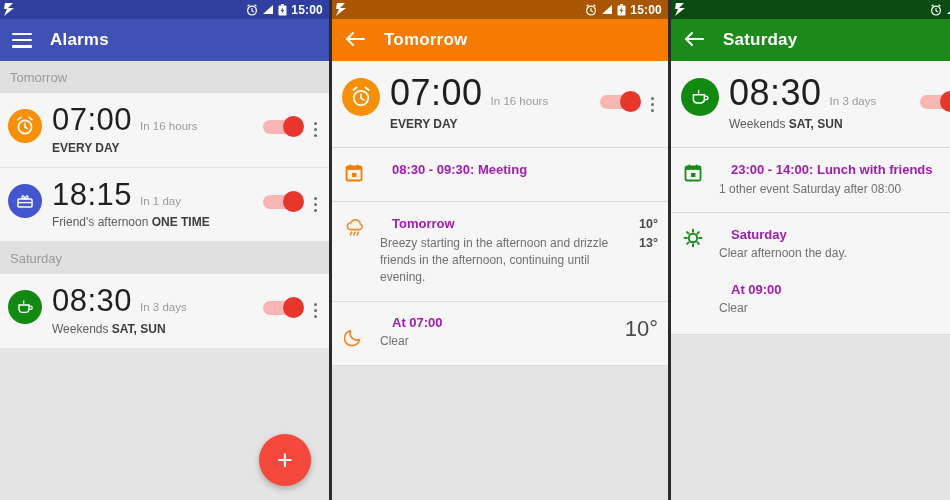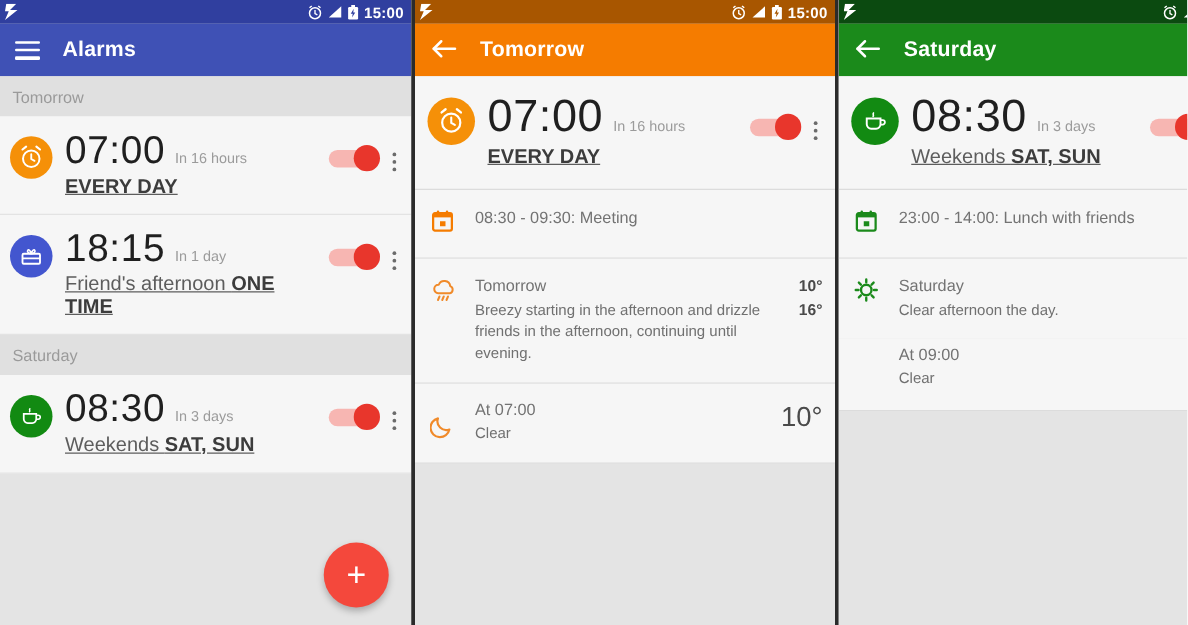--- a/index.html
+++ b/index.html
@@ -60,21 +60,21 @@
     flex: 0 0 34px; display:flex; align-items:center; justify-content:center;
     margin-top: 5px;
   }
   .av.orange { background: #f59008; }
   .av.blue   { background: #4356cf; }
   .av.green  { background: #128a12; }
   .alarm-main { flex: 1; padding-left: 10px; min-width: 0; }
   .alarm-line1 { display: flex; align-items: baseline; }
   .alarm-time { font-size: 31px; color: #1f1f1f; font-weight: 300; letter-spacing: .5px; line-height: 1.05; }
   .alarm-when { font-size: 11.5px; color: #9b9b9b; margin-left: 8px; }
-  .alarm-sub { font-size: 16px; color: #5d5d5d; margin-top: 4px; text-decoration: underline; }
+  .alarm-sub { font-size: 12px; color: #5d5d5d; margin-top: 4px; }
   .alarm-sub b { font-weight: bold; color: #3c3c3c; }
   .alarm-sub .lbl { font-weight: normal; color: #5d5d5d; }
 
   .toggle { width: 38px; height: 14px; border-radius: 7px; background: #f7b6b2;
             position: relative; margin: 16px 6px 0 4px; flex: 0 0 38px; }
   .toggle .knob { position: absolute; right: -3px; top: -4px; width: 21px; height: 21px;
                   border-radius: 50%; background: #e8362c; }
   .kebab { width: 16px; flex: 0 0 16px; margin-top: 18px; display:flex; flex-direction:column;
            align-items:center; gap: 3px; }
   .kebab i { width: 3px; height: 3px; border-radius: 50%; background: #6b6b6b; display:block; }
@@ -97,21 +97,21 @@
   .detail-head .av { width: 38px; height: 38px; flex: 0 0 38px; margin-top: 3px; }
   .detail-time { font-size: 36px; color: #1f1f1f; font-weight: 300; letter-spacing: .5px; line-height: 1; }
   .detail-when { font-size: 11.5px; color: #9b9b9b; margin-left: 8px; }
 
   .card {
     background: #f6f6f6; border-bottom: 1px solid #dcdcdc;
     display: flex; padding: 13px 10px 14px 12px;
   }
   .card .ci { flex: 0 0 26px; width: 26px; margin-top: 2px; }
   .card .cbody { flex: 1; padding-left: 10px; min-width: 0; }
-  .card .ct { font-size: 13px; color: #737373; font-weight: normal; line-height: 1.35; }
+  .card .ct { font-size: 13px; color: #a21caf; font-weight: bold; line-height: 1.35; margin-left: 12px; }
   .card .cs { font-size: 12px; color: #707070; line-height: 1.45; margin-top: 2px; }
   .temps { flex: 0 0 auto; text-align: right; padding-left: 6px; }
   .temps div { font-size: 12.5px; color: #4a4a4a; font-weight: bold; line-height: 1.5; }
   .bigtemp { font-size: 22px; color: #4a4a4a; font-weight: normal; align-self: flex-start; margin-top: 2px; }
   .card.moonrow { padding-top: 12px; padding-bottom: 14px; align-items: flex-end; }
   .gap { background: #e4e4e4; }
 </style>
 </head>
 <body>
 
@@ -342,21 +342,21 @@
             <path d="M6.6 12.6a3.4 3.4 0 0 1 .4-6.8 4.8 4.8 0 0 1 9.2 1.1 3 3 0 0 1-.3 5.7Z" fill="none" stroke="#f08a2a" stroke-width="1.6" stroke-linejoin="round"></path>
             <path d="M7.6 15.2 L6.4 18 M11 15.2 L9.8 18 M14.4 15.2 L13.2 18" stroke="#f08a2a" stroke-width="1.6" stroke-linecap="round"></path>
           </svg>
       </div>
       <div class="cbody">
         <div class="ct">Tomorrow</div>
         <div class="cs">Breezy starting in the afternoon and drizzle friends in the afternoon, continuing until evening.</div>
       </div>
       <div class="temps">
         <div>10°</div>
-        <div>16°</div>
+        <div>13°</div>
       </div>
     </div>
 
     <div class="card moonrow">
       <div class="ci">
         <svg width="20" height="20" viewBox="0 0 20 20">
             <path d="M15.5 12.6A7 7 0 0 1 6.4 3.7a7.6 7.6 0 1 0 9.1 8.9Z" fill="none" stroke="#f08a2a" stroke-width="1.7" stroke-linejoin="round"></path>
           </svg>
       </div>
       <div class="cbody">
@@ -433,20 +433,21 @@
         <svg width="20" height="20" viewBox="0 0 20 20">
             <rect x="2.5" y="3.5" width="15" height="14" rx="1.5" fill="none" stroke="#1b8a1b" stroke-width="1.8"></rect>
             <rect x="2.5" y="3.5" width="15" height="3.4" fill="#1b8a1b"></rect>
             <rect x="8" y="10" width="4.4" height="4" fill="#1b8a1b"></rect>
             <rect x="5.4" y="1.4" width="2" height="3" rx="1" fill="#1b8a1b"></rect>
             <rect x="12.6" y="1.4" width="2" height="3" rx="1" fill="#1b8a1b"></rect>
           </svg>
       </div>
       <div class="cbody">
         <div class="ct">23:00 - 14:00: Lunch with friends</div>
+        <div class="cs">1 other event Saturday after 08:00</div>
       </div>
     </div>
 
     <div class="card" style="border-bottom:none">
       <div class="ci">
         <svg width="20" height="20" viewBox="0 0 20 20">
             <circle cx="10" cy="10" r="4.2" fill="none" stroke="#1b8a1b" stroke-width="1.9"></circle>
             <g stroke="#1b8a1b" stroke-width="1.9" stroke-linecap="round">
               <path d="M10 1.6v2.2M10 16.2v2.2M1.6 10h2.2M16.2 10h2.2M4.1 4.1l1.6 1.6M14.3 14.3l1.6 1.6M15.9 4.1l-1.6 1.6M5.7 14.3l-1.6 1.6"></path>
             </g>

